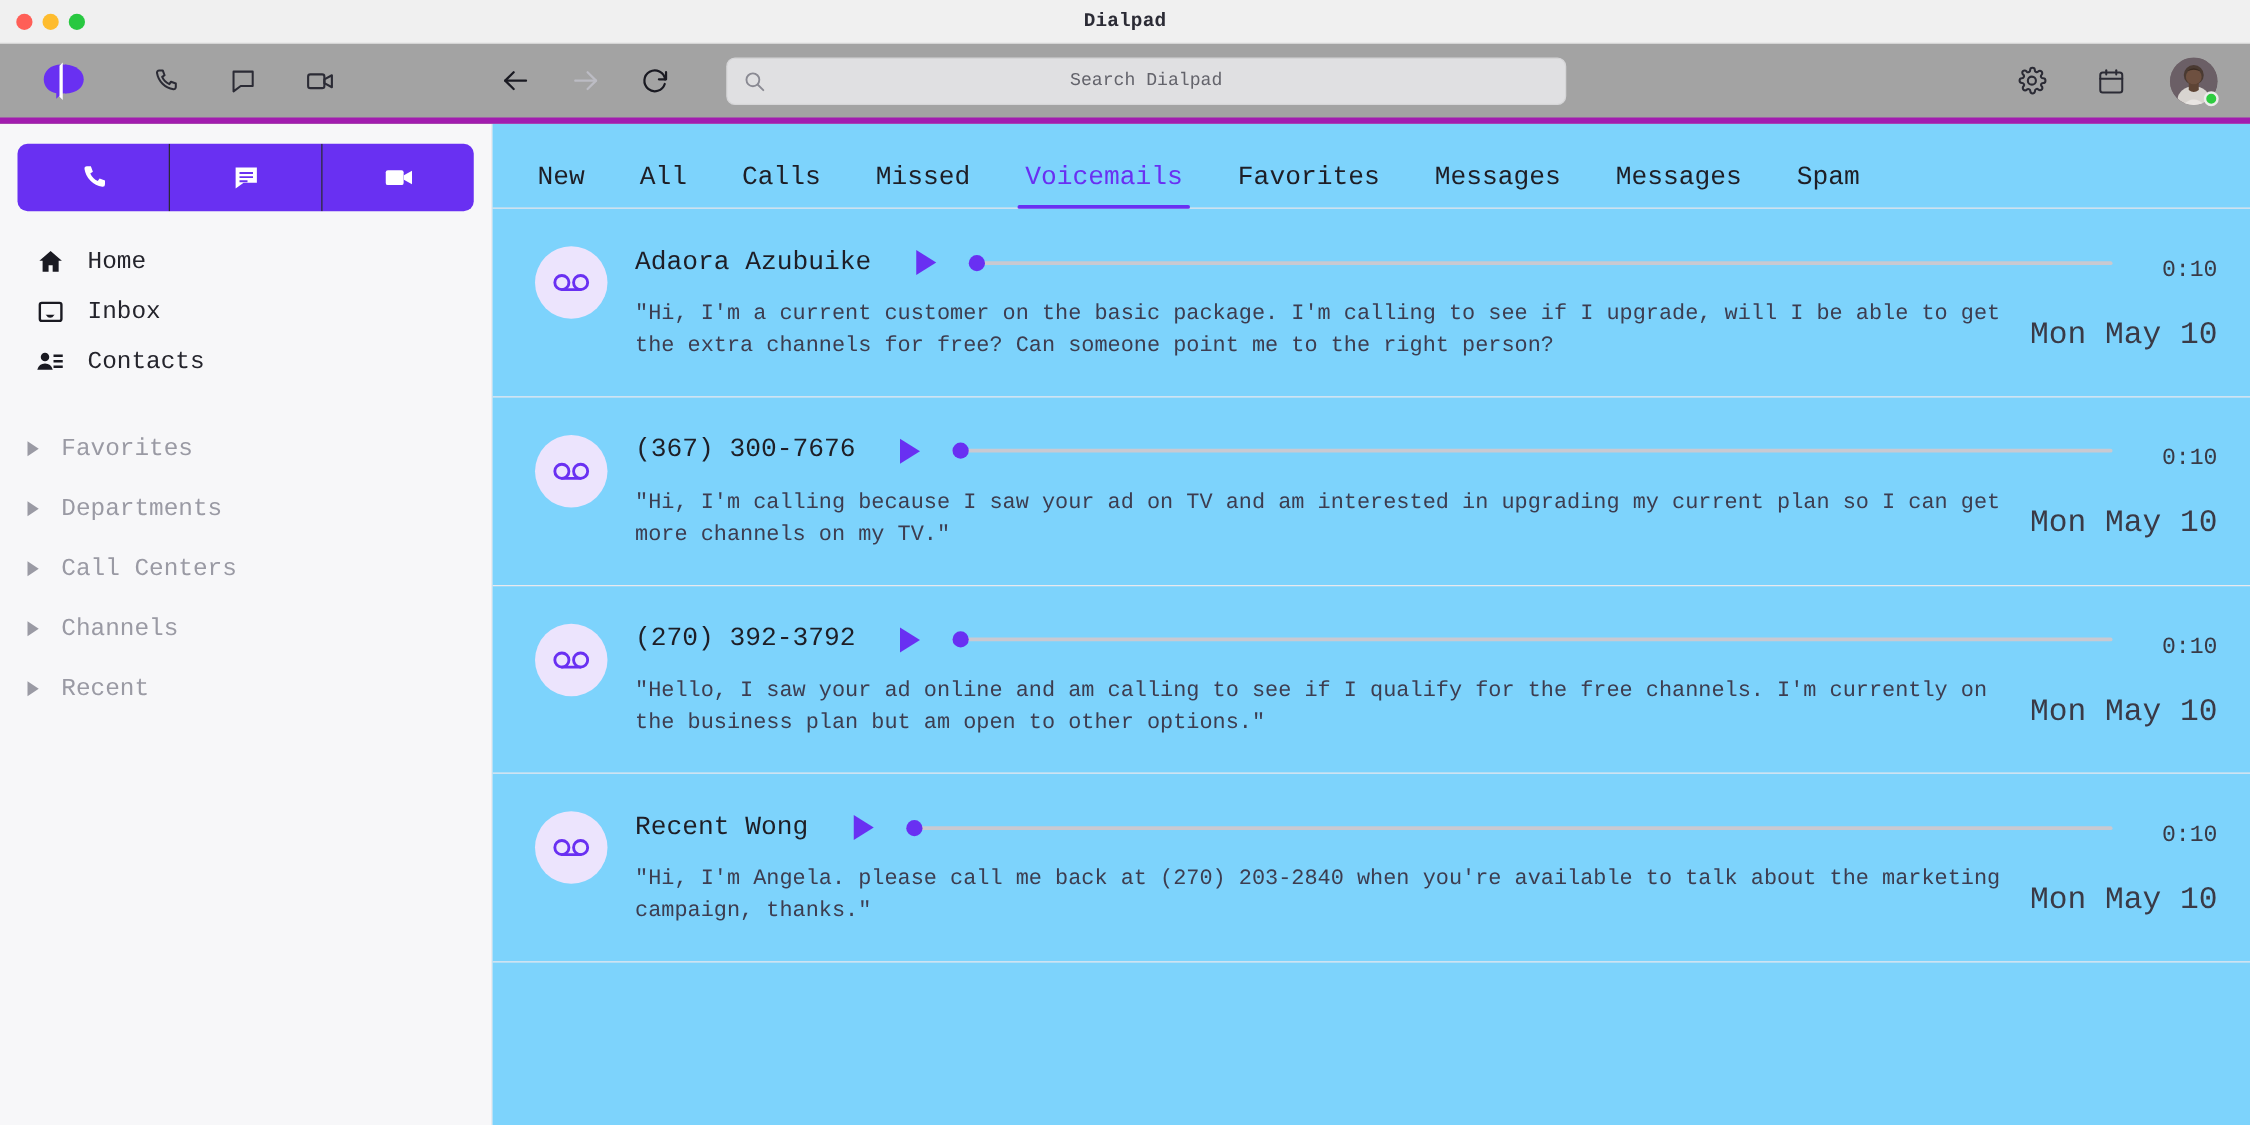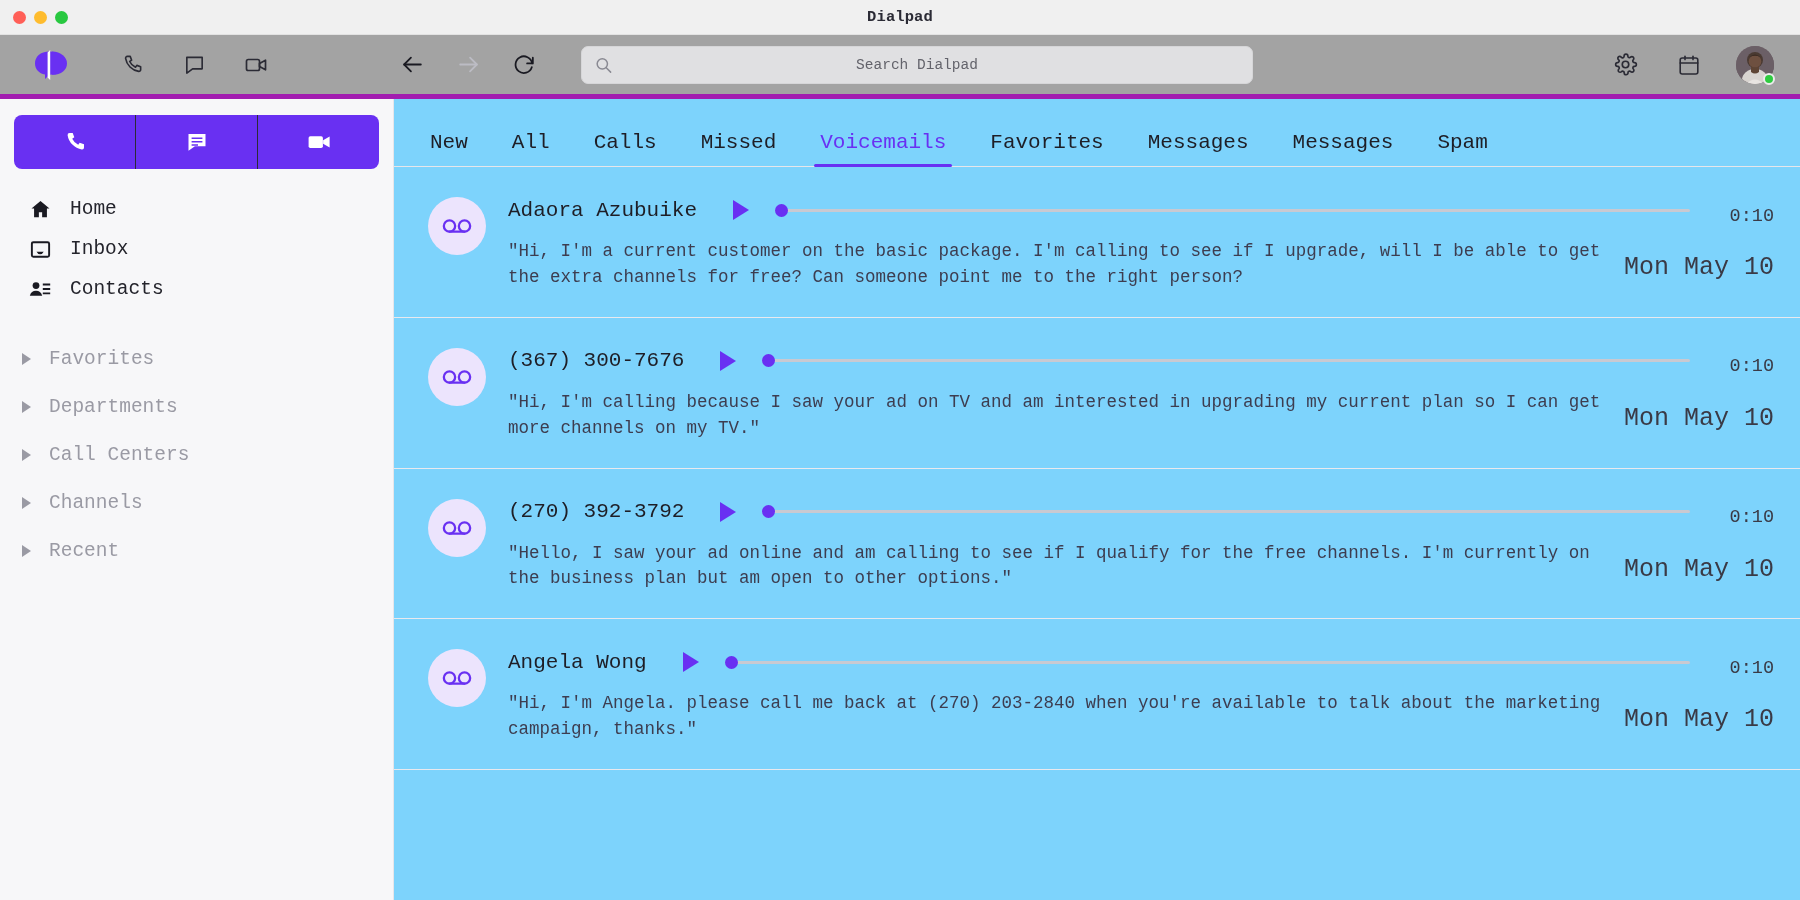--- a/index.html
+++ b/index.html
@@ -624,21 +624,21 @@
         <div class="vm-row">
           <div class="vm-avatar">
             <svg width="30" height="20" viewBox="0 0 34 22" fill="none" stroke="#6930f2" stroke-width="2.6">
               <circle cx="8.5" cy="11" r="6.4"></circle>
                 <circle cx="25.5" cy="11" r="6.4"></circle>
               <path d="M8.5 17.4 H25.5" stroke-linecap="round"></path>
             </svg>
           </div>
           <div class="vm-main">
             <div class="vm-head">
-              <span class="vm-name">Angela Wong</span>
+              <span class="vm-name">Recent Wong</span>
               <span class="play-btn"></span>
               <span class="track-wrap">
                 <span class="track"></span>
                 <span class="thumb"></span>
               </span>
               <span class="vm-duration">0:10</span>
             </div>
             <div class="vm-body">
               <div class="vm-transcript">"Hi, I'm Angela. please call me back at (270) 203-2840 when you're available to talk about the marketing campaign, thanks."</div>
               <div class="vm-date">Mon May 10</div>

